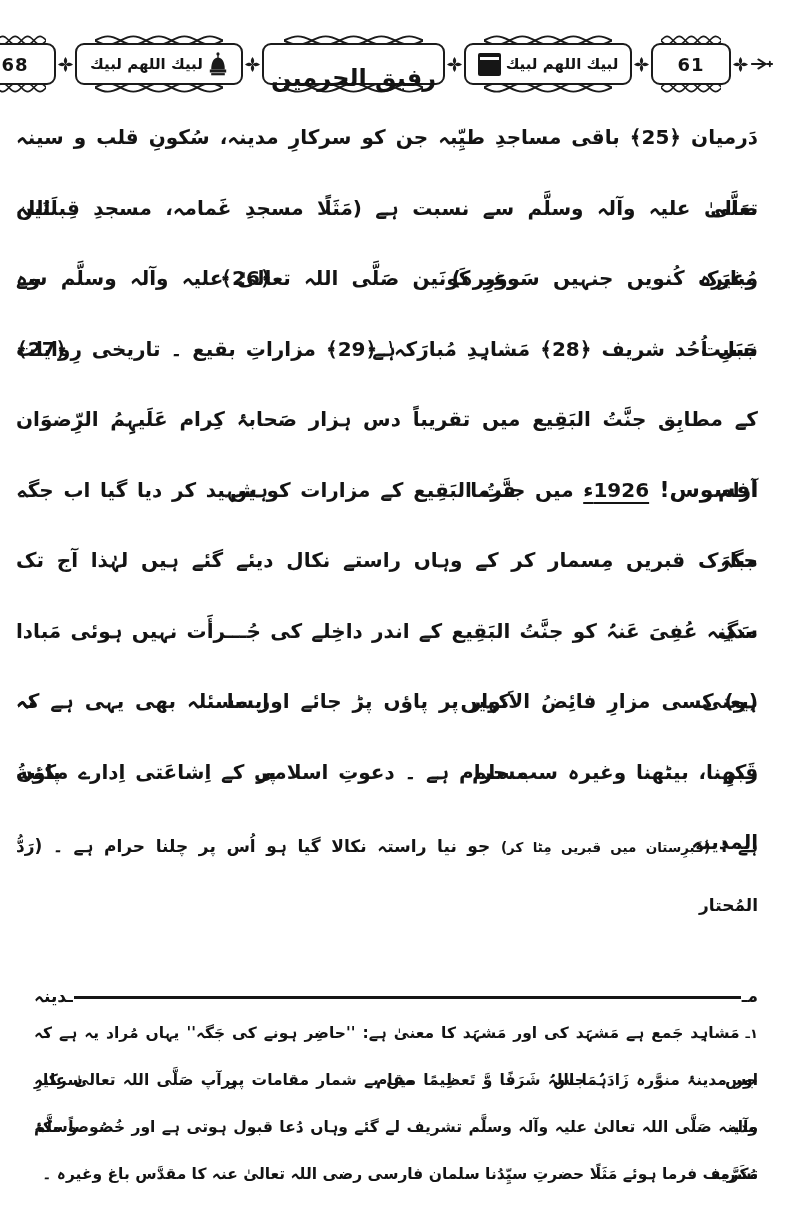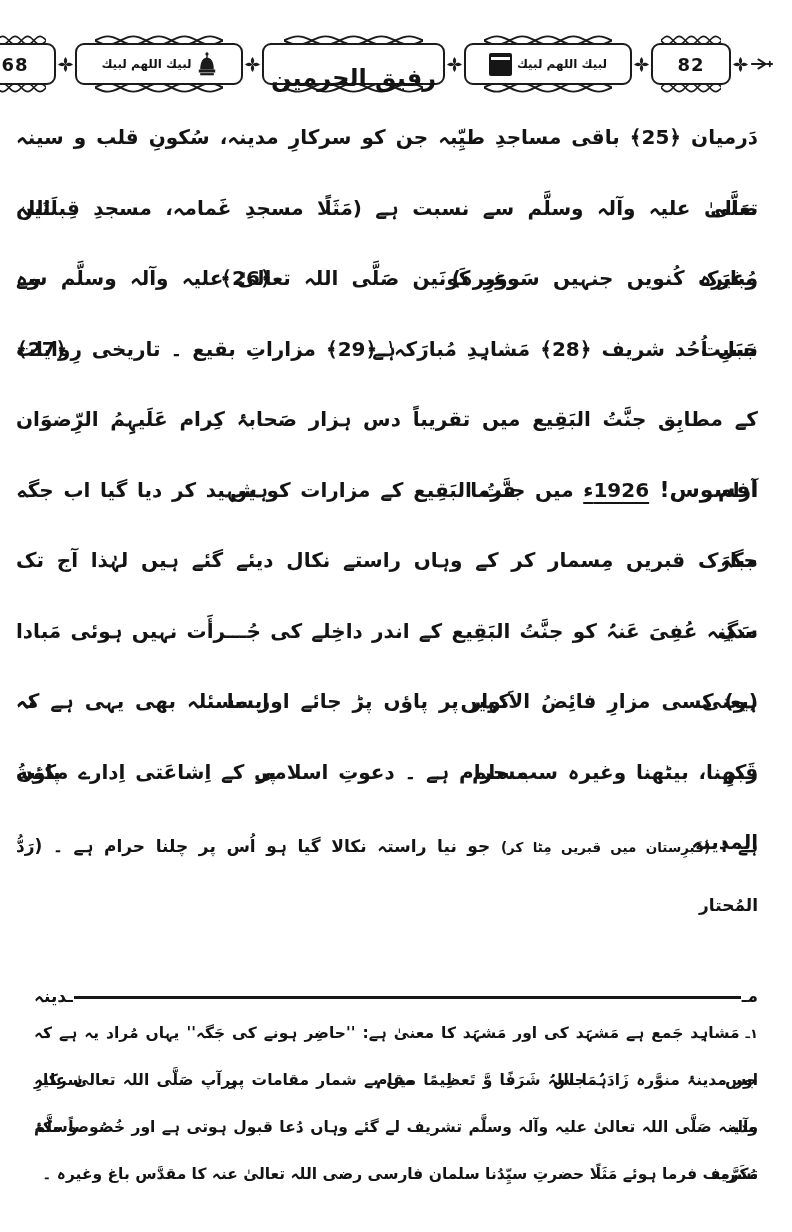--- a/index.html
+++ b/index.html
@@ -17,21 +17,21 @@
   .cart.grow{flex:1 1 auto;}
   .orn{position:absolute;left:12%;width:76%;height:11px;z-index:0;}
   .orn.t{top:-8px;}
   .orn.b{bottom:-8px;}
   .cart-inner{
     position:relative;z-index:1;background:#fff;border:2.2px solid #1b1b1b;border-radius:9px;
     height:100%;width:100%;display:flex;align-items:center;justify-content:center;
     gap:5px;padding:0 7px;box-sizing:border-box;direction:rtl;
   }
   .numtxt{font-size:18px;font-weight:bold;letter-spacing:1px;text-align:right;}
-  .labtxt{font-size:12px;font-weight:bold;white-space:nowrap;}
+  .labtxt{font-size:15px;font-weight:bold;white-space:nowrap;}
   .titletxt{font-size:24px;font-weight:bold;white-space:nowrap;margin-top:28px;}
   .flor{width:15px;height:15px;flex:0 0 auto;}
   .arr{width:24px;height:14px;flex:0 0 auto;}
   .kaaba{position:relative;width:23px;height:23px;background:#161616;border-radius:2px;flex:0 0 auto;}
   .kaaba::after{content:"";position:absolute;left:2px;right:2px;top:4px;height:3.5px;background:#fff;}
   .domeicon{width:20px;height:27px;flex:0 0 auto;}
   
   .bodytext{position:absolute;top:102px;right:34px;left:16px;}
   .tline{
     height:70.5px;line-height:70.5px;font-size:20px;font-weight:bold;
@@ -106,21 +106,21 @@
       </svg>
 
     <div class="cart" style="width:80px">
       <svg class="orn t" viewBox="0 0 100 12" preserveAspectRatio="none">
           <use href="#braid"></use>
         </svg>
       <svg class="orn b" viewBox="0 0 100 12" preserveAspectRatio="none">
           <use href="#braid"></use>
         </svg>
       <div class="cart-inner">
-          <span class="numtxt">82</span>
+          <span class="numtxt">61</span>
         </div>
     </div>
 
     <svg class="flor" viewBox="0 0 20 20">
         <use href="#flor"></use>
       </svg>
 
     <div class="cart" style="width:168px">
       <svg class="orn t" viewBox="0 0 100 12" preserveAspectRatio="none">
           <use href="#braid"></use>

